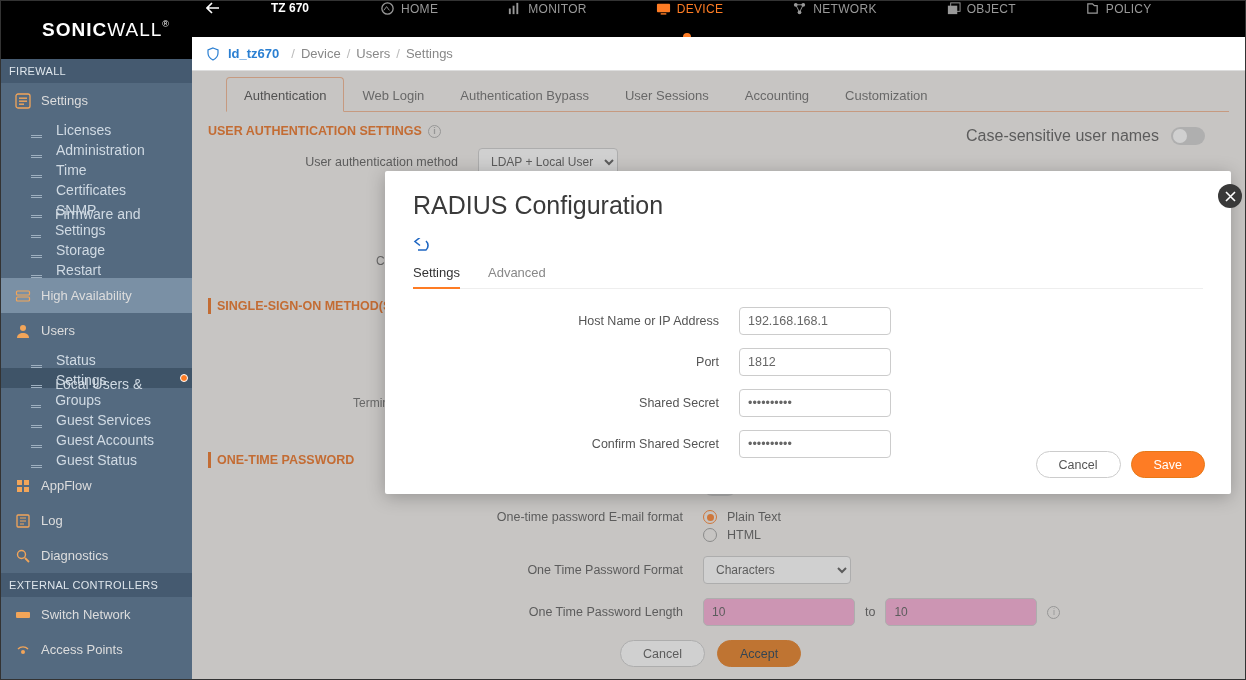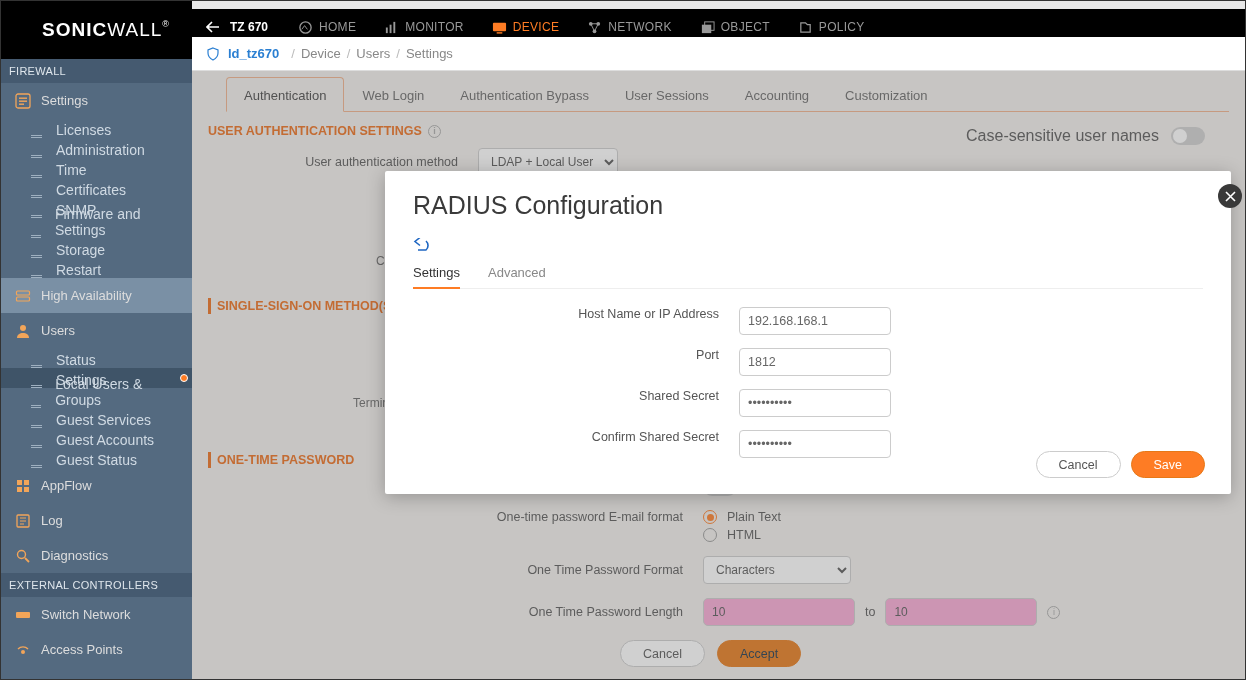--- a/index.html
+++ b/index.html
@@ -1,18 +1,18 @@
 <!DOCTYPE html>
 <html><head>
 <meta charset="utf-8">
 <style>
   * { box-sizing: border-box; margin: 0; padding: 0; font-family: Arial, Helvetica, sans-serif; }
   body { width:1246px; height:680px; overflow:hidden; background:#e8e8e8; position:relative; border:1px solid #333;}
   
-  .topnav { position:absolute; top:8px; left:191px; right:0; height:36px; background:#000; color:#999; display:flex; align-items:center; padding:0 14px; font-size:12px;}
+  .topnav { position:absolute; top:0; left:191px; right:0; height:36px; background:#000; color:#999; display:flex; align-items:flex-start; padding:0 14px; font-size:12px;gap:41px;}
   .topnav .device-label{ color:#fff; font-weight:bold; margin-right:30px; display:flex; align-items:center; gap:6px;}
   .topnav .nav-item{ display:flex; align-items:center; gap:6px; margin-right:28px; cursor:pointer; letter-spacing:0.3px;}
   .topnav .nav-item.active{ color:#fe7c24;}
   .topnav .nav-icon{ width:15px;height:15px; display:inline-block;}
   .nav-indicator{ position:absolute; top:32px; left:491px; width:8px;height:8px;background:#fe7c24;border-radius:50%;}
   
   .breadcrumb { position:absolute; top:36px; left:191px; right:0; height:34px; background:#fff; display:flex; align-items:center; padding:0 14px; font-size:13px; color:#888; border-bottom:1px solid #ddd;}
   .breadcrumb .bc-device{ color:#2a7fd2; font-weight:600; margin:0 6px;}
   .breadcrumb .slash{ margin:0 6px; color:#bbb;}
   .bc-shield{ color:#2a7fd2; margin-right:2px;}
@@ -55,21 +55,21 @@
   
   .overlay{ position:absolute; inset:0; background:rgba(110,110,110,0.32); }
   
   .modal{ position:absolute; left:384px; top:170px; width:846px; height:323px; background:#fff; border-radius:2px; box-shadow:0 3px 18px rgba(0,0,0,0.25); padding:20px 28px 18px;}
   .modal-title{ font-size:25px; color:#3a3a3a; font-weight:400;}
   .modal-close{ position:absolute; right:-11px; top:13px; width:24px; height:24px; border-radius:50%; background:#393939; color:#fff; display:flex; align-items:center; justify-content:center; font-size:13px; cursor:pointer;}
   .back-arrow{ margin:18px 0 8px; color:#1e66c2; font-size:17px; cursor:pointer; display:inline-block;}
   .modal-tabs{ display:flex; gap:28px; border-bottom:1px solid #eee; margin-bottom:18px; font-size:13px;}
   .modal-tabs .mtab{ padding:0 0 7px; cursor:pointer; color:#888;}
   .modal-tabs .mtab.active{ color:#333; border-bottom:2.5px solid #fe7c24; margin-bottom:-1px;}
-  .m-form-row{ display:flex; align-items:flex-start; margin-bottom:13px; font-size:12.5px;}
+  .m-form-row{ display:flex; align-items:center; margin-bottom:13px; font-size:12.5px;}
   .m-form-row .mlbl{ width:326px; text-align:right; padding-right:20px; color:#555;}
   .m-input{ height:28px; width:152px; border:1px solid #ccc; border-radius:4px; font-size:12.5px; padding:0 8px; color:#666;}
   .modal-foot{ position:absolute; right:26px; bottom:16px; display:flex; gap:10px;}
   .modal-foot .pill-btn.primary{ background:#fe7c24; color:#fff;}
   
   svg{ display:block;}
 </style>
 </head>
 <body>
 

